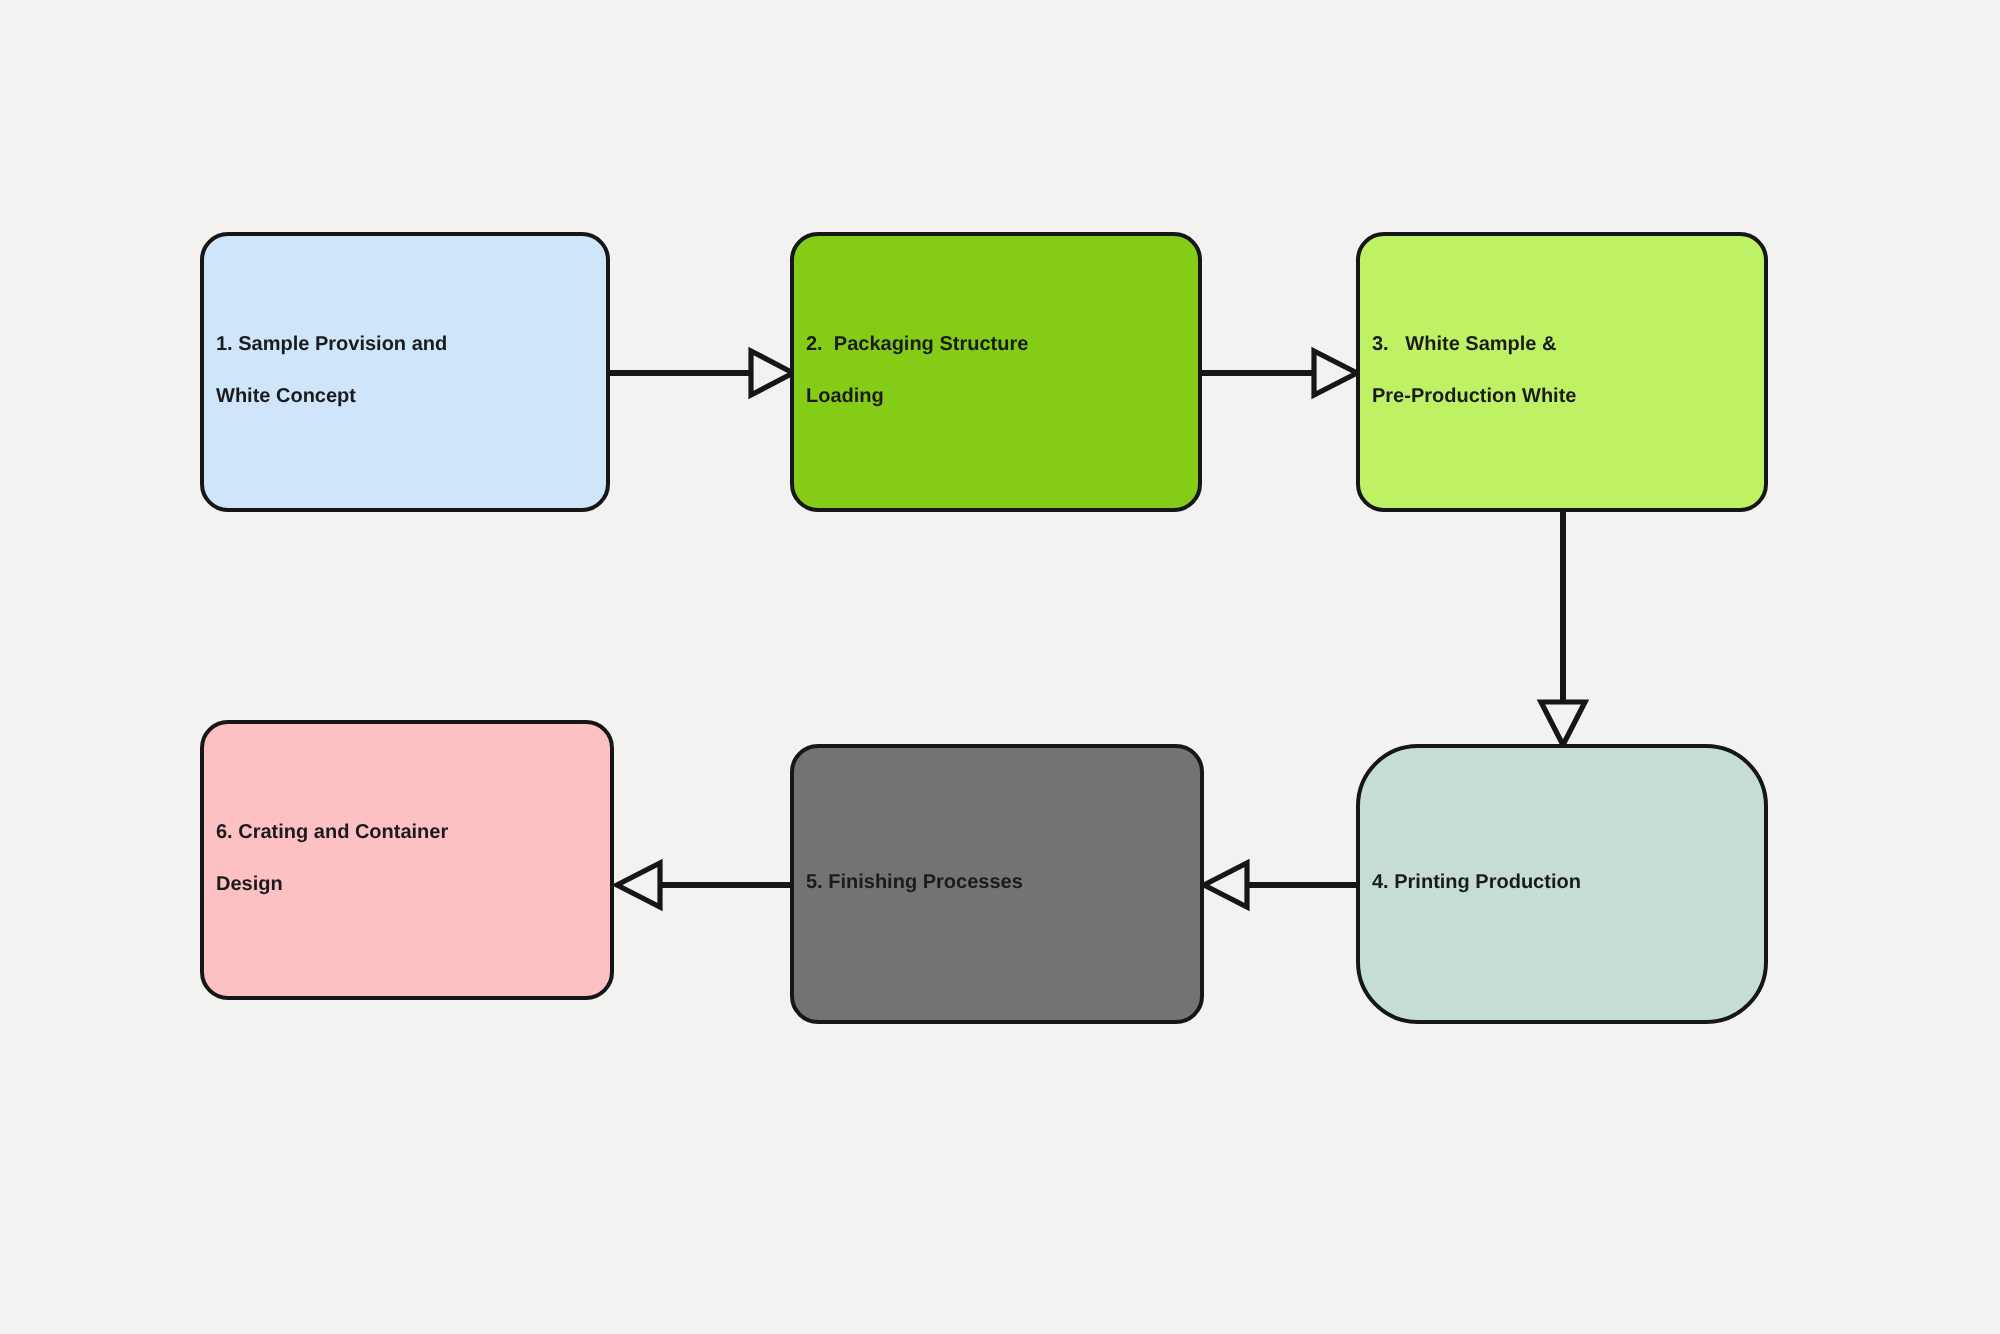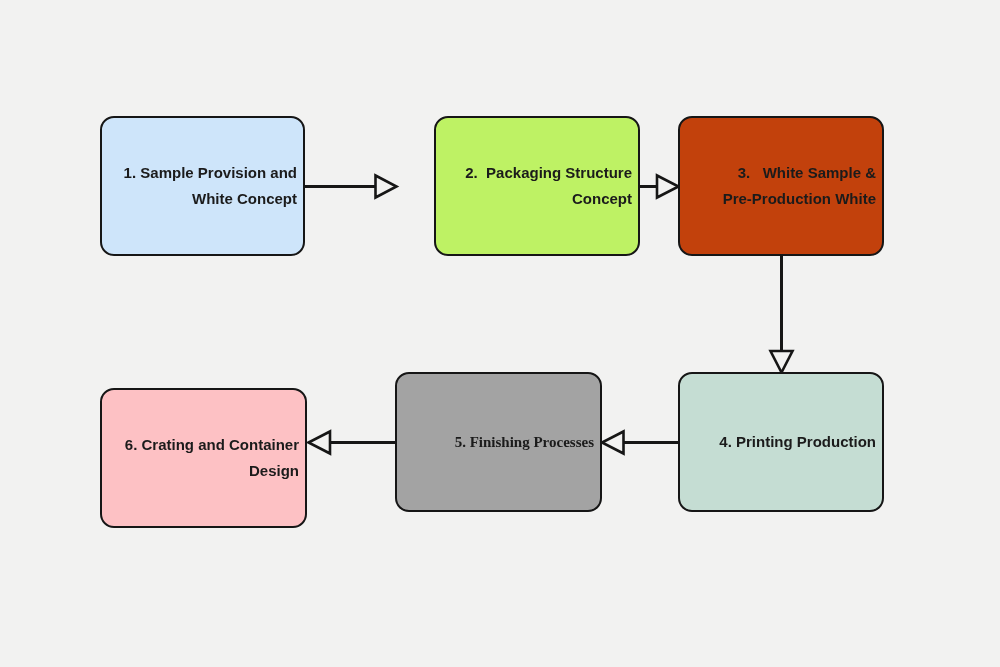--- a/index.html
+++ b/index.html
@@ -20,39 +20,39 @@
     pointer-events: none;
   }
   .node {
     position: absolute;
     box-sizing: border-box;
     border: 2.7px solid #161616;
     border-radius: 14px;
     display: flex;
     flex-direction: column;
     justify-content: center;
-    align-items: flex-end;
+    align-items: flex-start;
     font-weight: 700;
-    font-size: 15px;
+    font-size: 10px;
     line-height: 26px;
     color: #1b1b1b;
     padding: 0 6px;
   }
   .node .line {
     display: block;
     white-space: pre;
     text-align: center;
   }
   
   .n1 { left: 100px; top: 116px; width: 205px; height: 140px; }
   .n2 { left: 395px; top: 116px; width: 206px; height: 140px; }
   .n3 { left: 678px; top: 116px; width: 206px; height: 140px; }
-  .n4 { left: 678px; top: 372px; width: 206px; height: 140px; }
+  .n4 { left: 678px; top: 372px; width: 206px; height: 140px; border-radius: 31px; }
   .n5 { left: 395px; top: 372px; width: 207px; height: 140px; }
-  .n6 { left: 100px; top: 388px; width: 207px; height: 140px; }
+  .n6 { left: 100px; top: 360px; width: 207px; height: 140px; }
 </style>
 </head>
 <body style="background-color: rgb(242, 242, 241);">
 
 <div class="canvas">
 
   <svg class="connectors" width="1000" height="667" viewBox="0 0 1000 667" xmlns="http://www.w3.org/2000/svg">
     <g stroke="#161616" fill="none">
       <line x1="303" y1="186.5" x2="375.5" y2="186.5" stroke-width="3"></line>
       <polygon points="375.5,175.5 396.5,186.5 375.5,197.5" fill="#f2f2f1" stroke-width="2.6"></polygon>
@@ -73,35 +73,35 @@
       <line x1="397" y1="442.5" x2="330" y2="442.5" stroke-width="3"></line>
       <polygon points="330,431.5 330,453.5 308.5,442.5" fill="#f2f2f1" stroke-width="2.6"></polygon>
     </g>
   </svg>
 
   <div class="node n1" style="background-color: rgb(206, 229, 250);">
     <span class="line">1. Sample Provision and</span>
     <span class="line">White Concept</span>
   </div>
 
-  <div class="node n2" style="background-color: #bef264; margin-left: 39px;">
+  <div class="node n2" style="background-color: #84cc16;">
     <span class="line">2.  Packaging Structure</span>
-    <span class="line">Concept</span>
+    <span class="line">Loading</span>
   </div>
 
-  <div class="node n3" style="background-color: #c2410c;">
+  <div class="node n3" style="background-color: #bef264;">
     <span class="line">3.   White Sample &amp;</span>
     <span class="line">Pre-Production White</span>
   </div>
 
   <div class="node n4" style="background-color: rgb(197, 221, 211);">
     <span class="line">4. Printing Production</span>
   </div>
 
-  <div class="node n5" style="background-color: #a3a3a3; font-family: Liberation Serif, serif;">
+  <div class="node n5" style="background-color: #737373;">
     <span class="line">5. Finishing Processes</span>
   </div>
 
   <div class="node n6" style="background-color: rgb(253, 193, 196);">
     <span class="line">6. Crating and Container</span>
     <span class="line">Design</span>
   </div>
 
 </div>
 

